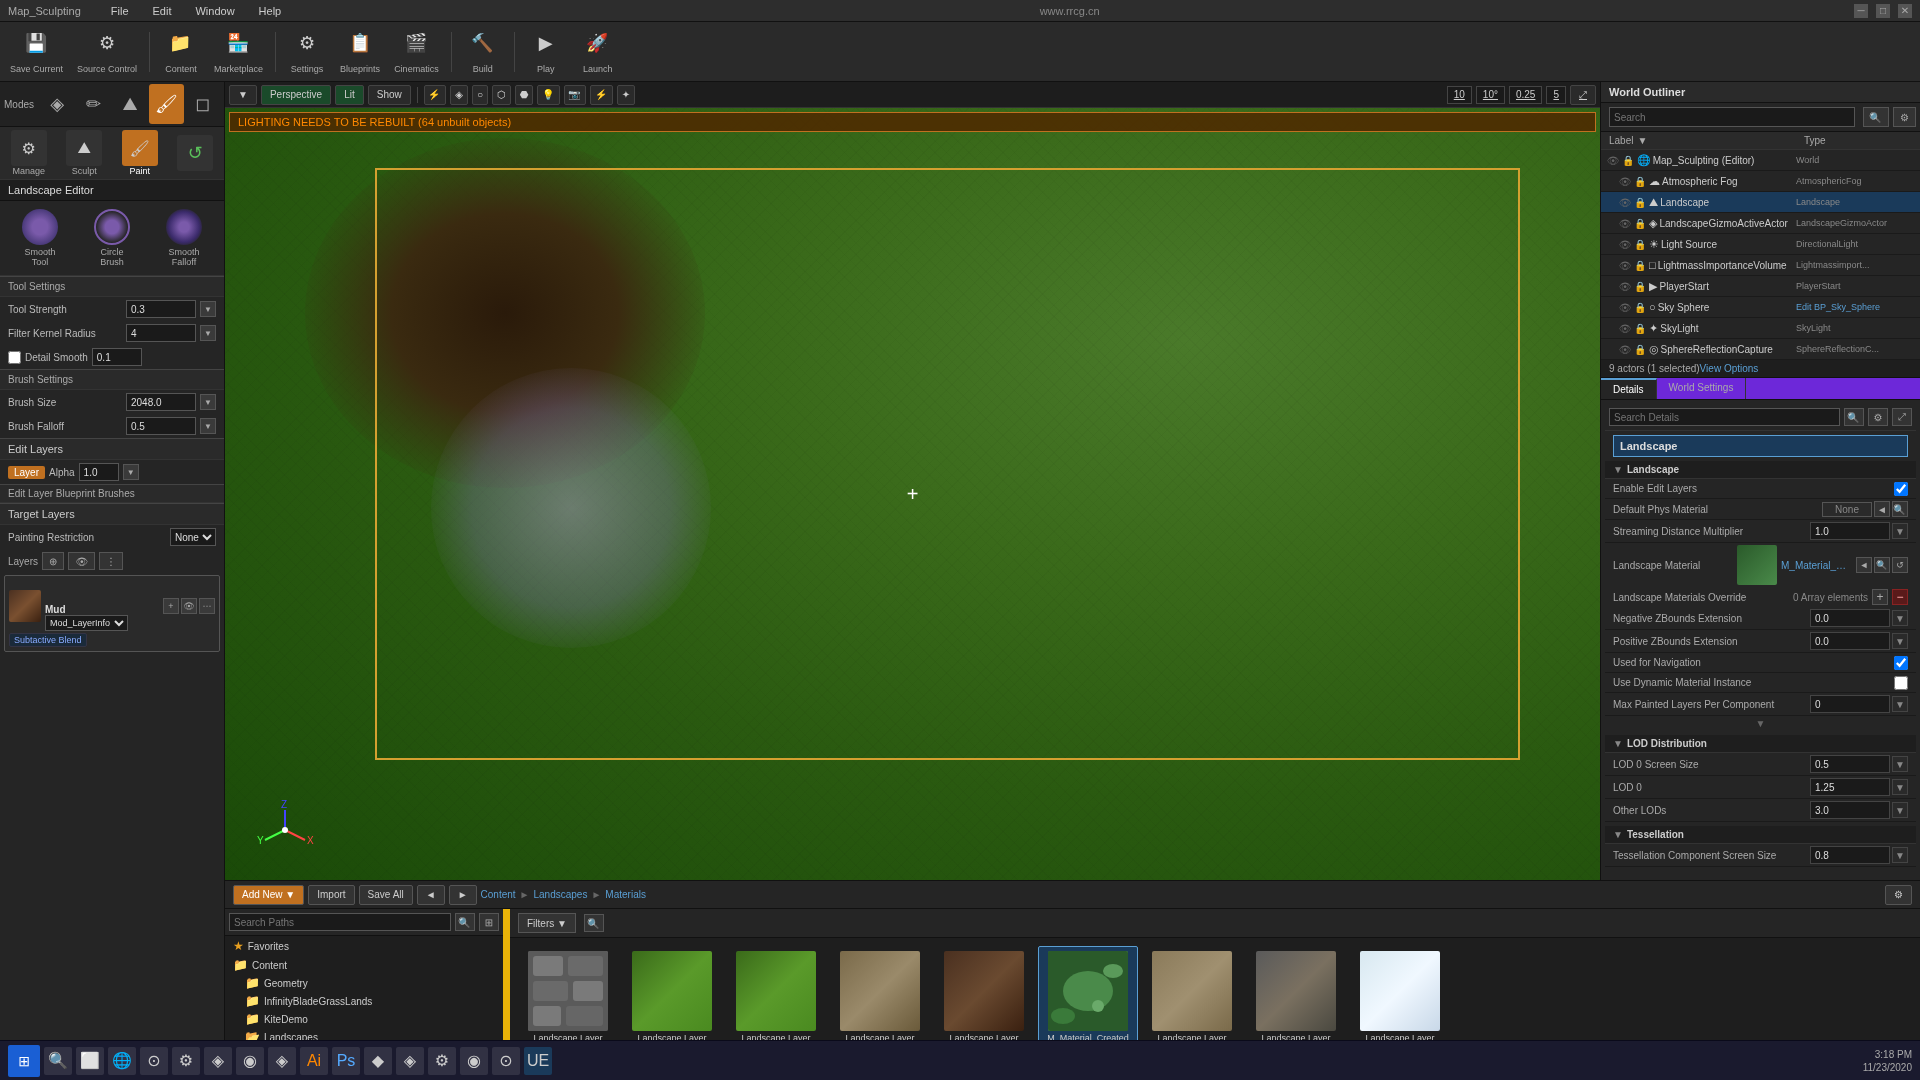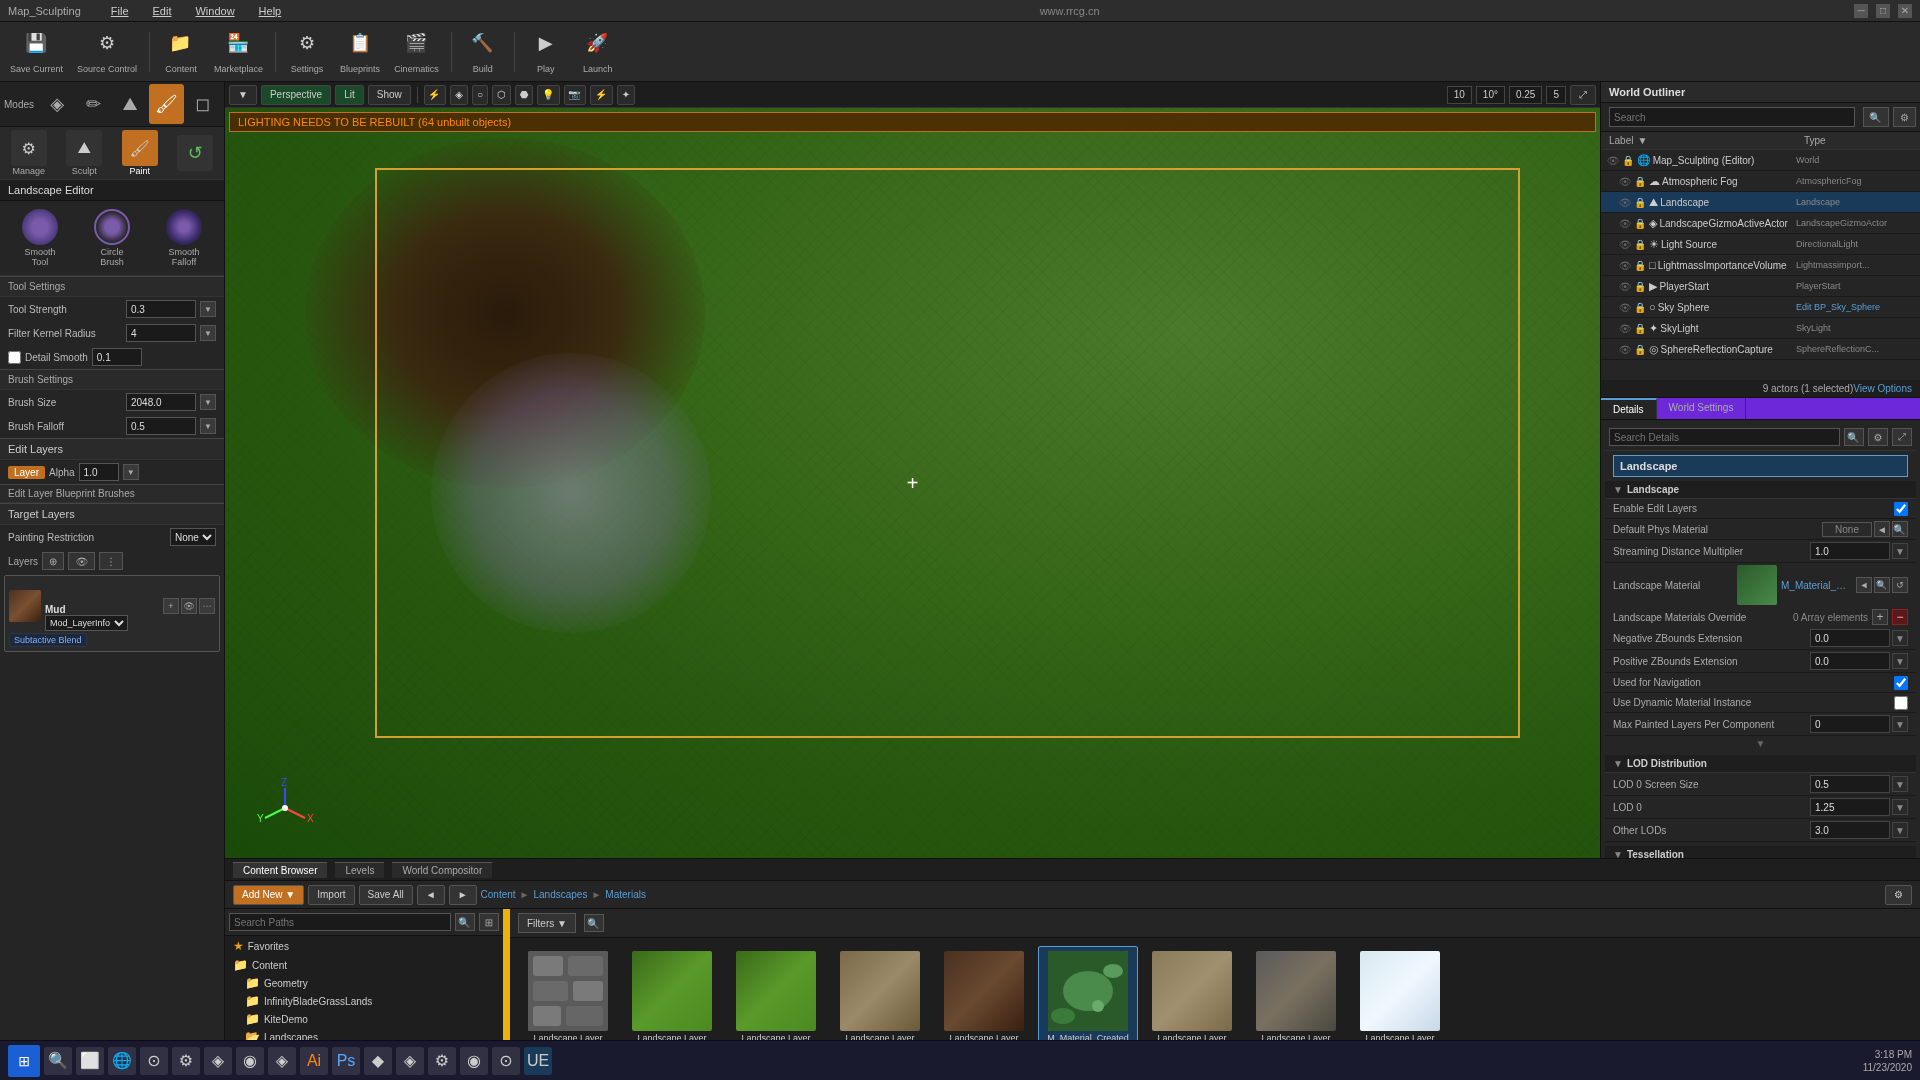--- a/index.html
+++ b/index.html
@@ -1,21 +1,21 @@
 <!DOCTYPE html>
 <html><head>
   <meta charset="utf-8">
   <style>
     * { margin: 0; padding: 0; box-sizing: border-box; }
     body { width: 1920px; height: 1080px; background: #1a1a1a; font-family: 'Segoe UI', Arial, sans-serif; font-size: 11px; color: #ccc; overflow: hidden; display: flex; flex-direction: column; }
 
     
     .top-menu { background: #2d2d2d; height: 22px; display: flex; align-items: center; padding: 0 8px; gap: 16px; border-bottom: 1px solid #111; }
     .top-menu-title { color: #aaa; font-size: 11px; margin-right: 10px; }
-    .top-menu-item { color: #ccc; font-size: 11px; cursor: pointer; padding: 2px 4px; text-decoration: underline; }
+    .top-menu-item { color: #ccc; font-size: 11px; cursor: pointer; padding: 2px 4px; }
     .top-menu-center { flex: 1; text-align: center; color: #888; font-size: 11px; }
     .top-menu-right { display: flex; align-items: center; gap: 8px; }
     .window-btn { width: 14px; height: 14px; background: #555; border: none; color: #aaa; font-size: 10px; cursor: pointer; display: flex; align-items: center; justify-content: center; }
 
     
     .main-toolbar { background: #2a2a2a; height: 60px; display: flex; align-items: center; padding: 0 4px; gap: 2px; border-bottom: 1px solid #111; }
     .toolbar-group { display: flex; flex-direction: column; align-items: center; justify-content: center; padding: 4px 6px; cursor: pointer; border-radius: 2px; min-width: 50px; }
     .toolbar-icon { width: 28px; height: 28px; display: flex; align-items: center; justify-content: center; font-size: 18px; }
     .toolbar-label { font-size: 9px; color: #aaa; margin-top: 7px; }
     .toolbar-separator { width: 1px; height: 40px; background: #444; margin: 0 4px; }
@@ -65,21 +65,21 @@
     .layer-icons { display: flex; gap: 2px; }
     .layer-icon-btn { width: 16px; height: 16px; background: #3a3a3a; border: 1px solid #555; color: #aaa; display: flex; align-items: center; justify-content: center; font-size: 9px; cursor: pointer; }
     .subtactive-badge { font-size: 9px; color: #88aaff; padding: 1px 4px; background: #1a2a3a; border: 1px solid #334; border-radius: 2px; margin-top: 2px; display: inline-block; }
 
     
     .viewport { flex: 1; position: relative; background: #1a1a1a; overflow: hidden; }
     .viewport-toolbar { position: absolute; top: 0; left: 0; right: 0; height: 26px; background: rgba(30,30,30,0.9); display: flex; align-items: center; gap: 4px; padding: 0 4px; z-index: 10; border-bottom: 1px solid #333; }
     .vp-btn { background: #2a2a2a; border: 1px solid #444; color: #ccc; padding: 1px 8px; font-size: 10px; cursor: pointer; height: 20px; border-radius: 2px; }
     .vp-btn.active { background: #1a4a2a; }
     .vp-separator { width: 1px; height: 16px; background: #444; margin: 0 2px; }
-    .vp-numbers { display: flex; align-items: center; gap: 4px; margin-left: auto; }
+    .vp-numbers { display: flex; align-items: center; gap: 4px; margin-left: auto; text-decoration: underline; }
     .vp-num-box { background: #1a1a1a; border: 1px solid #444; color: #ccc; padding: 1px 6px; font-size: 10px; height: 18px; display: flex; align-items: center; }
 
     .viewport-content { position: absolute; top: 26px; left: 0; right: 0; bottom: 0; }
     .landscape-bg { width: 100%; height: 100%; background: radial-gradient(ellipse at 70% 30%, #4a7a2a 0%, #3a6a1a 30%, #2a5a10 60%, #1a4a08 100%); position: relative; overflow: hidden; }
 
     .warning-bar { position: absolute; top: 4px; left: 4px; right: 4px; background: rgba(80,40,0,0.85); border: 1px solid #c07020; color: #ff8800; padding: 3px 8px; font-size: 11px; z-index: 5; }
 
     .landscape-selection-box { position: absolute; top: 60px; left: 150px; right: 80px; bottom: 120px; border: 2px solid #d4a030; pointer-events: none; }
 
     .brush-indicator { position: absolute; bottom: 30%; left: 15%; width: 280px; height: 280px; border-radius: 50%; background: radial-gradient(ellipse, rgba(180,160,220,0.45) 0%, rgba(140,120,200,0.3) 50%, transparent 75%); pointer-events: none; }
@@ -149,21 +149,21 @@
     .outliner-col-type { width: 120px; padding: 3px 4px; font-size: 10px; color: #aaa; }
     .outliner-row { display: flex; align-items: center; padding: 2px 4px; cursor: pointer; border-bottom: 1px solid #1a1a1a; }
     .outliner-row.selected { background: #1a3a5a; }
     .outliner-eye { width: 16px; height: 16px; display: flex; align-items: center; justify-content: center; font-size: 10px; color: #666; }
     .outliner-lock { width: 16px; height: 16px; display: flex; align-items: center; justify-content: center; font-size: 10px; color: #666; }
     .outliner-indent { display: flex; align-items: center; flex: 1; gap: 2px; overflow: hidden; }
     .outliner-label { font-size: 10px; color: #ccc; overflow: hidden; text-overflow: ellipsis; white-space: nowrap; }
     .outliner-type { width: 120px; font-size: 9px; color: #888; overflow: hidden; text-overflow: ellipsis; white-space: nowrap; }
     .indent-1 { padding-left: 16px; }
 
-    .actors-info { padding: 3px 8px; font-size: 10px; color: #aaa; background: #1e1e1e; border-bottom: 1px solid #111; display: flex; align-items: center; justify-content: flex-end; margin-top: 20px; }
+    .actors-info { padding: 3px 8px; font-size: 10px; color: #aaa; background: #1e1e1e; border-bottom: 1px solid #111; display: flex; align-items: center; justify-content: flex-start; }
 
     .right-tabs { display: flex; background: #6d28d9; border-bottom: 1px solid #111; }
     .right-tab { padding: 4px 12px; font-size: 10px; color: #aaa; cursor: pointer; border-right: 1px solid #333; }
     .right-tab.active { background: #252525; color: #fff; border-top: 2px solid #5a9fd4; }
 
     .details-panel { flex: 1; overflow-y: auto; padding: 4px; }
     .details-panel::-webkit-scrollbar { width: 6px; background: #1a1a1a; }
     .details-panel::-webkit-scrollbar-thumb { background: #444; }
 
     .details-search { display: flex; align-items: center; padding: 4px; gap: 4px; border-bottom: 1px solid #333; }
@@ -726,25 +726,20 @@
               <div class="details-val">
                 <input class="details-input" value="0.8" style="">
                 <button class="spin-btn">▼</button>
               </div>
             </div>
           </div>
         </div>
       </div>
     </div>
 
-    <div class="bottom-bar">
-      <div class="bottom-tab active">Content Browser</div>
-      <div class="bottom-tab">Levels</div>
-      <div class="bottom-tab">World Compositor</div>
-    </div>
 
     <div class="content-area">
 
       <div class="content-toolbar">
         <button class="content-toolbar-btn" style="background:#c07020;color:#fff;">
           <span>Add New</span> ▼
         </button>
         <button class="content-toolbar-btn">
           <span>Import</span>
         </button>

